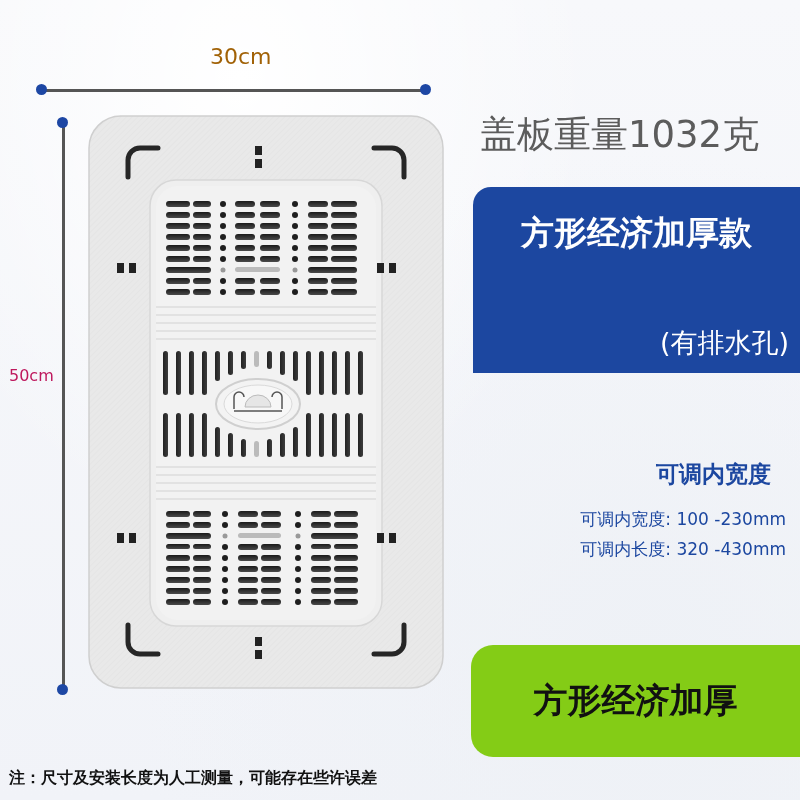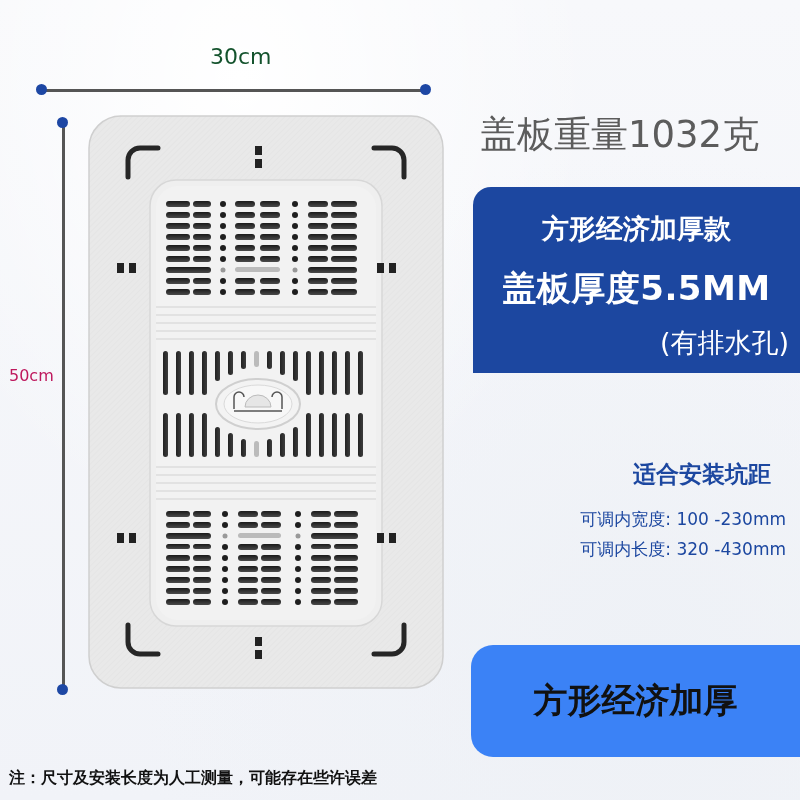--- a/index.html
+++ b/index.html
@@ -9,54 +9,54 @@
     font-family: "DejaVu Sans", "Liberation Sans", sans-serif;
   }
   .bg-marble {
     position: absolute; inset: 0;
     background:
       radial-gradient(ellipse at 30% 10%, #ffffff 0%, rgba(255,255,255,0) 45%),
       radial-gradient(ellipse at 80% 85%, #eef1f6 0%, rgba(238,241,246,0) 55%),
       linear-gradient(180deg, #f7f8fb 0%, #f1f3f8 100%);
   }
   .dim-h-label {
-    position: absolute; left: 210px; top: 44px; font-size: 22px; color: #14532d;
+    position: absolute; left: 210px; top: 44px; font-size: 22px; color: #a16207;
   }
   .dim-v-label {
     position: absolute; left: 9px; top: 366px; font-size: 16px; color: #be185d;
   }
   .dim-line { position: absolute; background: #555; }
   .dim-dot {
     position: absolute; width: 11px; height: 11px; border-radius: 50%;
     background: #1d47a4;
   }
   .plate-wrap { position: absolute; left: 88px; top: 115px; width: 358px; height: 575px; }
   .weight-title {
     position: absolute; left: 480px; top: 110px; font-size: 37px; font-weight: normal;
     color: #5c5c5c; letter-spacing: 0px; white-space: nowrap;
   }
   .blue-panel {
     position: absolute; left: 473px; top: 187px; width: 327px; height: 186px;
     background: #1c47a0; border-radius: 18px 0 0 0;
     color: #ffffff; text-align: center;
   }
-  .blue-panel .l1 { position: absolute; left: 0; right: 0; top: 24px; font-size: 27px; font-weight: bold; }
+  .blue-panel .l1 { position: absolute; left: 0; right: 0; top: 24px; font-size: 33px; font-weight: bold; }
   .blue-panel .l2 { position: absolute; left: 0; right: 0; top: 79px; font-size: 34px; font-weight: bold; letter-spacing: 0.5px; }
   .blue-panel .l3 { position: absolute; right: 11px; top: 138px; font-size: 27px; }
   .fit-title {
     position: absolute; right: 29px; top: 459px; font-size: 23px; font-weight: bold; color: #1c47a0;
   }
   .fit-line {
     position: absolute; right: 14px; font-size: 17px; color: #1c47a0; white-space: nowrap;
   }
   .fit-line.w { top: 508px; }
   .fit-line.l { top: 538px; }
   .gray-button {
     position: absolute; left: 471px; top: 645px; width: 329px; height: 112px;
-    background: #3b82f6; border-radius: 22px 0 0 22px;
+    background: #84cc16; border-radius: 22px 0 0 22px;
     display: flex; align-items: center; justify-content: center;
     font-size: 34px; font-weight: bold; color: #111;
   }
   .footnote {
     position: absolute; left: 9px; top: 768px; font-size: 16px; font-weight: bold; color: #111;
     white-space: nowrap;
   }
 </style>
 </head>
 <body>
@@ -323,23 +323,22 @@
         <circle cx="210" cy="476" r="3"></circle>
         <circle cx="210" cy="487" r="3"></circle>
     </g>
   </svg>
 </div>
 
 <div class="weight-title">盖板重量1032克</div>
 
 <div class="blue-panel">
   <div class="l1">方形经济加厚款</div>
-  <div class="l2">盖板厚度5.5MM</div>
   <div class="l3">(有排水孔)</div>
 </div>
 
-<div class="fit-title">适合安装坑距</div>
+<div class="fit-title">可调内宽度</div>
 <div class="fit-line w">可调内宽度: 100 -230mm</div>
 <div class="fit-line l">可调内长度: 320 -430mm</div>
 
 <div class="gray-button">方形经济加厚</div>
 
 <div class="footnote">注：尺寸及安装长度为人工测量，可能存在些许误差</div>
 
 </body></html>

